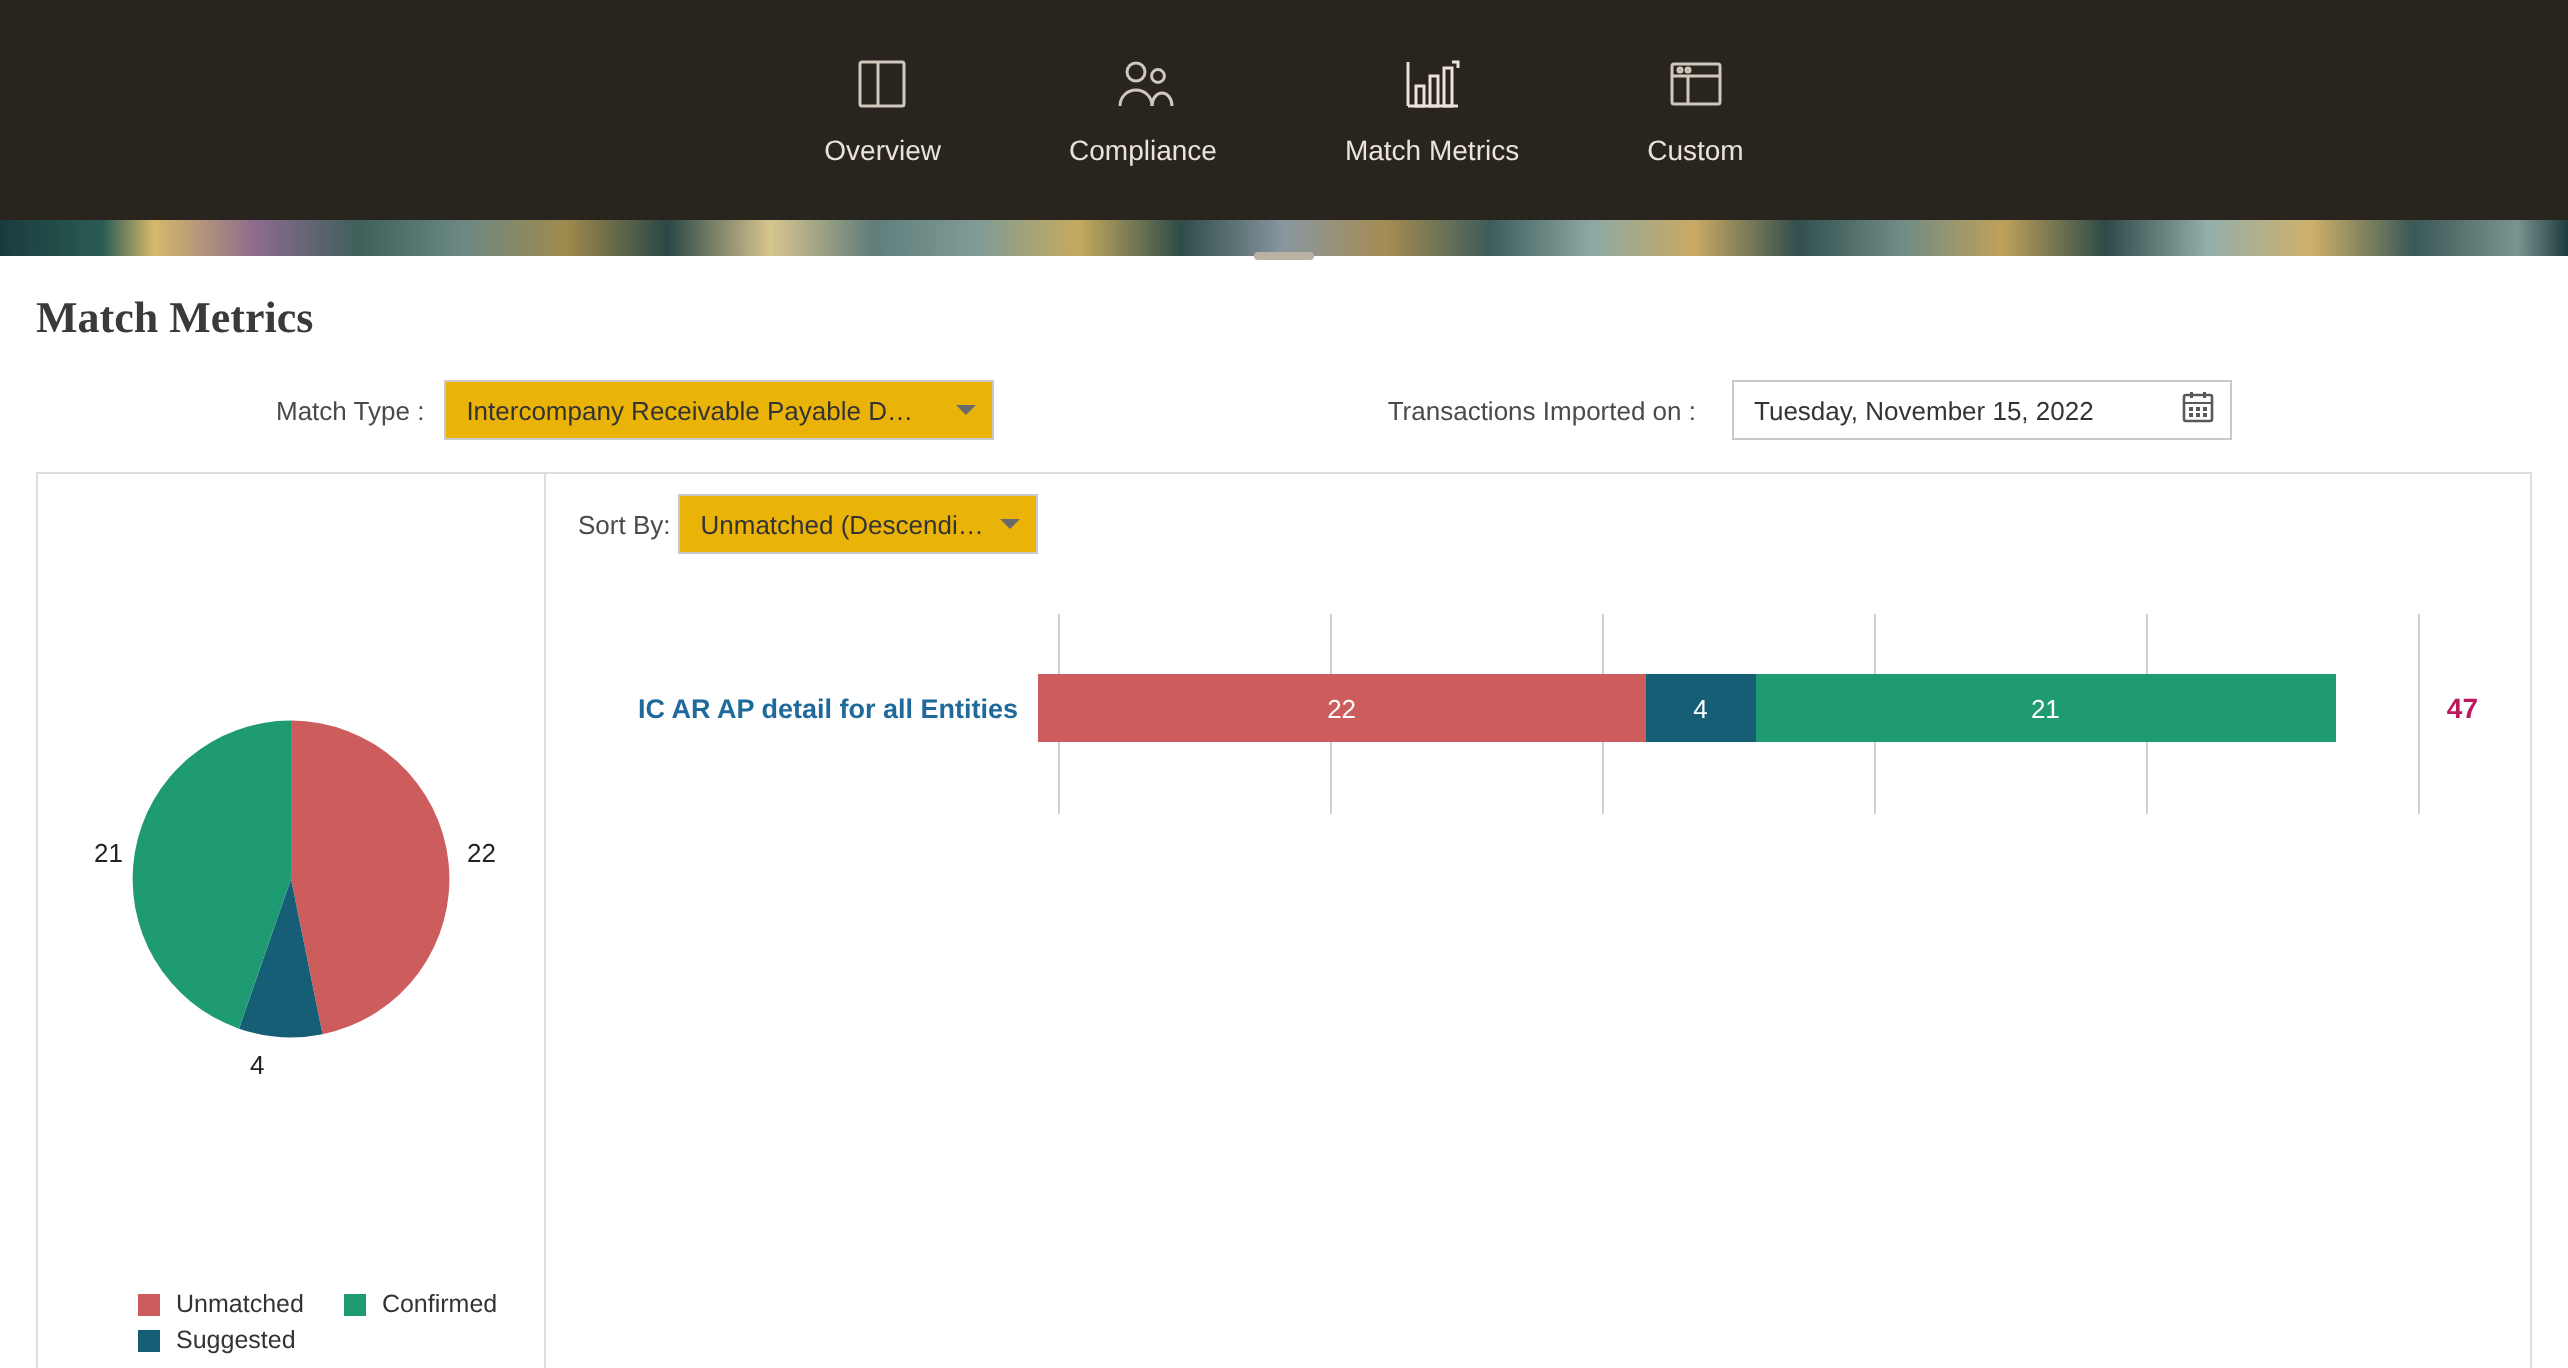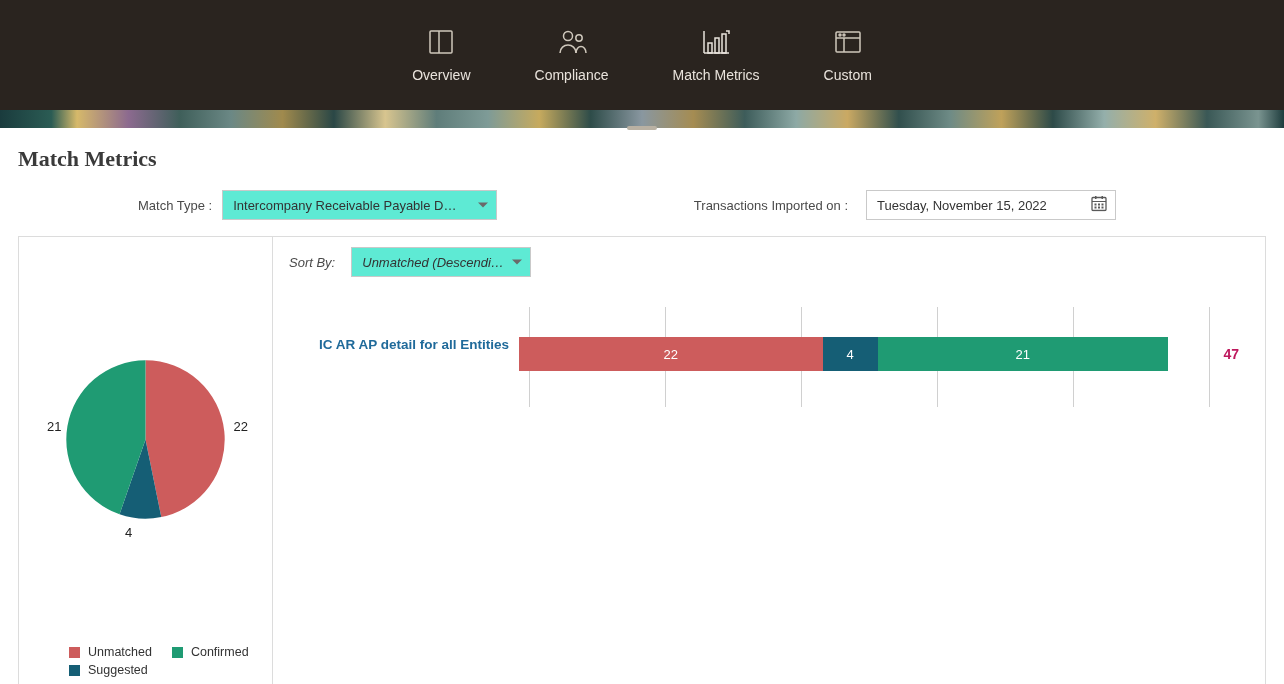--- a/index.html
+++ b/index.html
@@ -86,21 +86,21 @@
     }
     .select-box {
       border: 1px solid #c9c9c9;
       height: 30px;
       padding: 0 24px 0 10px;
       font-size: 13px;
       color: #333;
       display: inline-flex;
       align-items: center;
       position: relative;
-      background: #5eead4;
+      background: #eab308;
       cursor: pointer;
       min-width: 190px;
     }
     .select-box .caret {
       position: absolute;
       right: 8px;
       top: 50%;
       transform: translateY(-50%);
       width: 0; height: 0;
       border-left: 5px solid transparent;
@@ -140,23 +140,22 @@
     .panel-right {
       flex: 1;
       border: 1px solid #dcdcdc;
       border-left: none;
       height: 458px;
       padding: 10px 16px;
     }
     .sortby-row {
       display: flex;
       align-items: center;
-      gap: 16px;
+      gap: 4px;
       margin-bottom: 20px;
-      font-style: italic;
     }
     .sortby-row .select-box { min-width: 180px; }
     
     .pie-wrap {
       position: relative;
       width: 165px;
       height: 165px;
       margin: 120px auto 0 auto;
     }
     .pie-svg { width: 165px; height: 165px; }
@@ -192,20 +191,21 @@
       position: absolute;
       top: 0; bottom: 0;
       border-left: 1px solid #d0d0d0;
     }
     .bar-row {
       position: absolute;
       left: 0; right: 0;
       top: 30px;
       height: 34px;
       display: flex;
+      align-items: center;
     }
     .bar-rowlabel {
       width: 230px;
       text-align: right;
       padding-right: 10px;
       font-size: 13.5px;
       font-weight: 600;
       color: #1f6a9a;
       cursor: pointer;
     }

